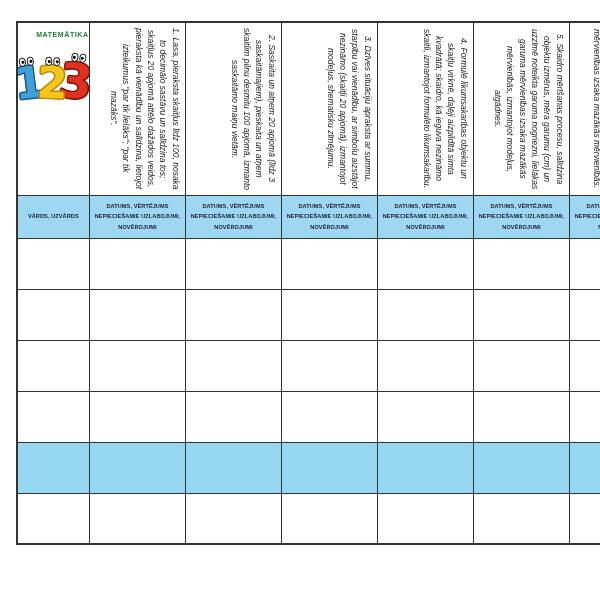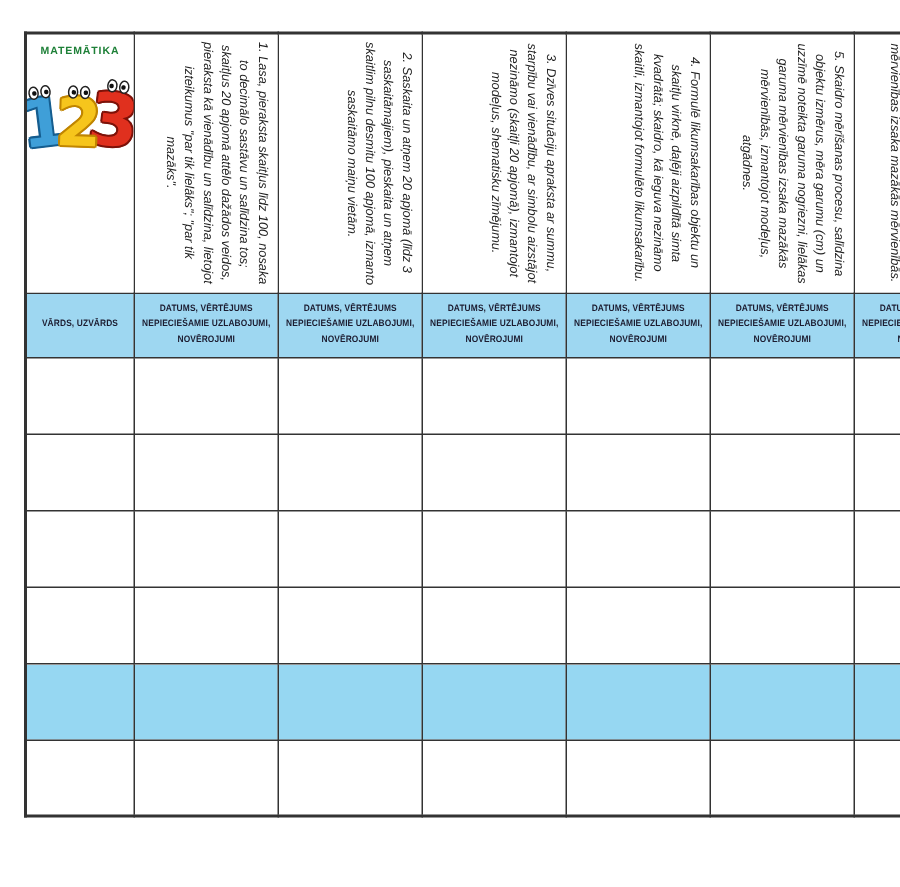--- a/index.html
+++ b/index.html
@@ -26,21 +26,21 @@
   .vtext {
     position:absolute; top:3px; bottom:3px; left:3px; right:3px;
     writing-mode:vertical-rl;
     text-align:center;
     font:italic 8.5px/1.45 "Liberation Sans", sans-serif;
     color:#1f1f1f;
   }
   .vtext.vcut { left:4px; right:auto; width:54px; }
 
   
-  .logo { padding-top:5px; text-align:center; }
+  .logo { padding-top:5px; text-align:right; }
   .logo-title {
     font-family:"Liberation Sans", sans-serif;
     font-weight:bold; font-size:9.5px; letter-spacing:0.6px;
     font-variant:small-caps;
     color:var(--logo-green, #1e8038);
   }
   .digits { display:flex; justify-content:center; align-items:flex-end; margin-top:16px; height:48px; }
   .digit {
     position:relative; display:inline-block;
     font-family:"DejaVu Sans", sans-serif;

